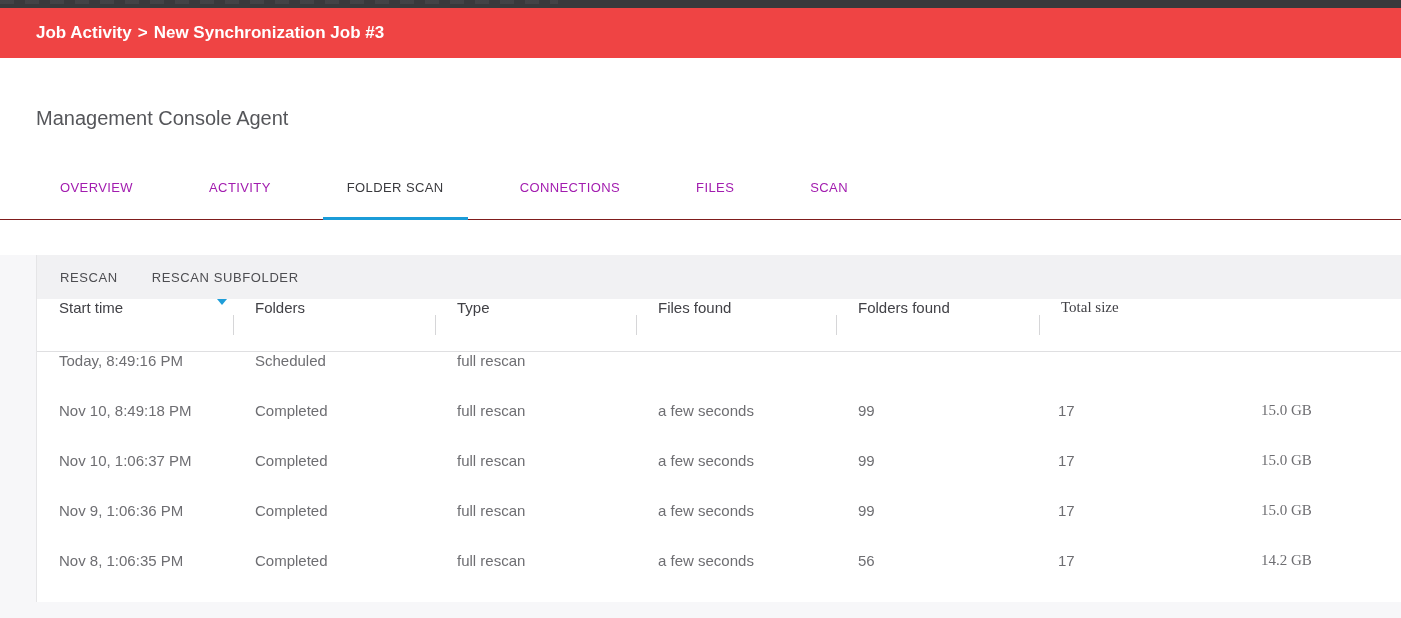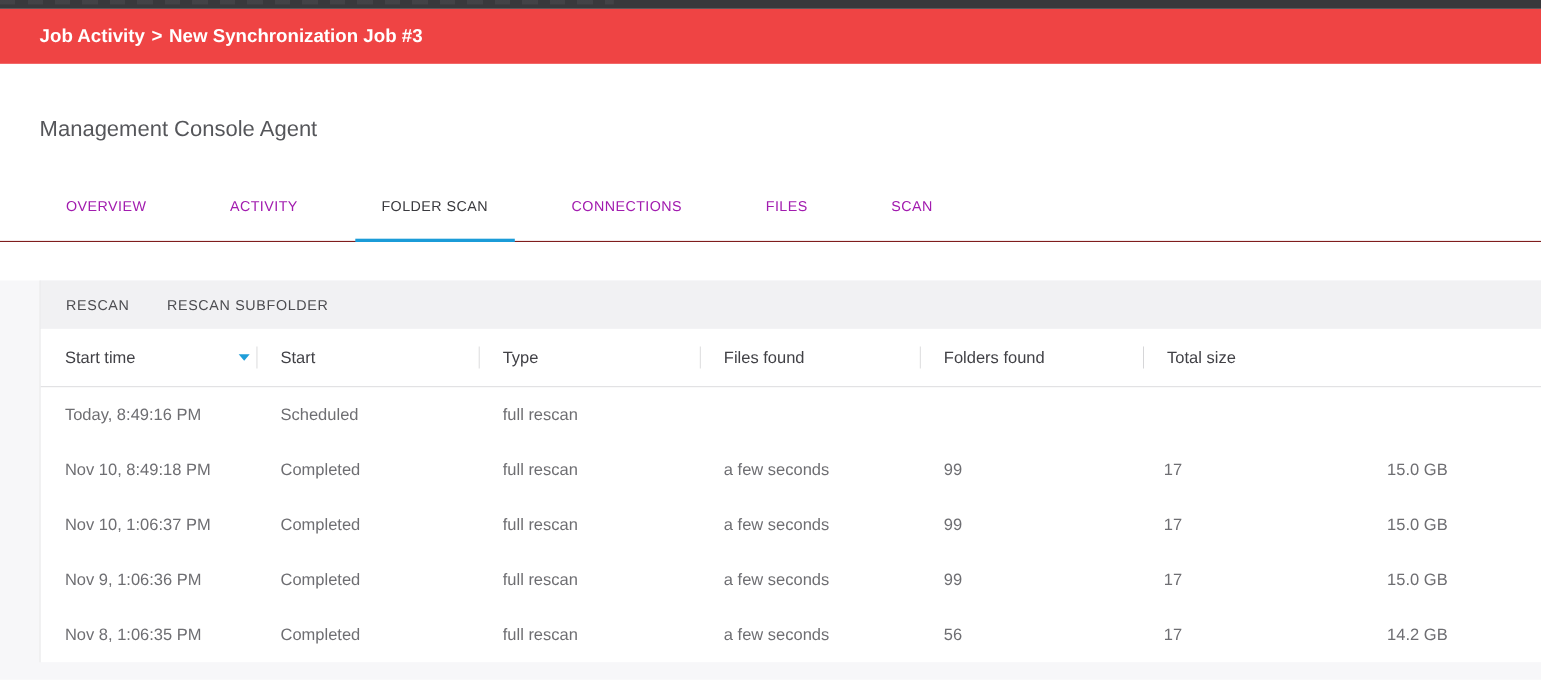--- a/index.html
+++ b/index.html
@@ -34,24 +34,24 @@
   .toolbar { height:44px; background:#f1f1f3; display:flex; align-items:center;
     padding-left:23px; gap:34px; }
   .toolbar-btn { font-size:13px; letter-spacing:.6px; color:#4d4d51; cursor:pointer;
     background:none; border:none; font-family:inherit; }
 
   .grid { background:#ffffff; }
   .grid-row, .grid-header { display:flex; align-items:center; }
   .grid-header { height:53px; border-bottom:1px solid #dfdfe1; }
   .grid-row { height:50px; }
   .cell { padding-left:22px; position:relative; height:100%; display:flex;
-    align-items:center; overflow:hidden; white-space:nowrap;gap:48px; }
+    align-items:flex-start; overflow:hidden; white-space:nowrap;gap:48px; }
   .c0 { width:196px; } .c1 { width:202px; } .c2 { width:201px; }
   .c3 { width:200px; } .c4 { width:200px; } .c5 { width:203px; }
-  .c6 { flex:1; }
+  .c6 { flex:1;font-family:Liberation Serif, serif; }
   .grid-header .cell { font-size:15px; color:#414146; cursor:pointer; }
   .grid-row .cell { font-size:15px; color:#6e6e72; }
   .vdiv { position:absolute; left:0; top:50%; transform:translateY(-50%);
     width:1px; height:20px; background:#d6d6d8; }
   .sort-arrow { margin-left:auto; margin-right:6px; width:0; height:0;
     border-left:5px solid transparent; border-right:5px solid transparent;
     border-top:6px solid #1f9ed9; }
 </style>
 </head>
 <body>
@@ -88,21 +88,21 @@
 
     <div class="grid">
 
       <div class="grid-header">
         <div class="cell c0">
           <span>Start time</span>
           <span class="sort-arrow"></span>
         </div>
         <div class="cell c1">
             <span class="vdiv"></span>
-            <span>Start</span>
+            <span>Folders</span>
           </div>
         <div class="cell c2">
             <span class="vdiv"></span>
             <span>Type</span>
           </div>
         <div class="cell c4">
             <span class="vdiv"></span>
             <span>Files found</span>
           </div>
         <div class="cell c5">

